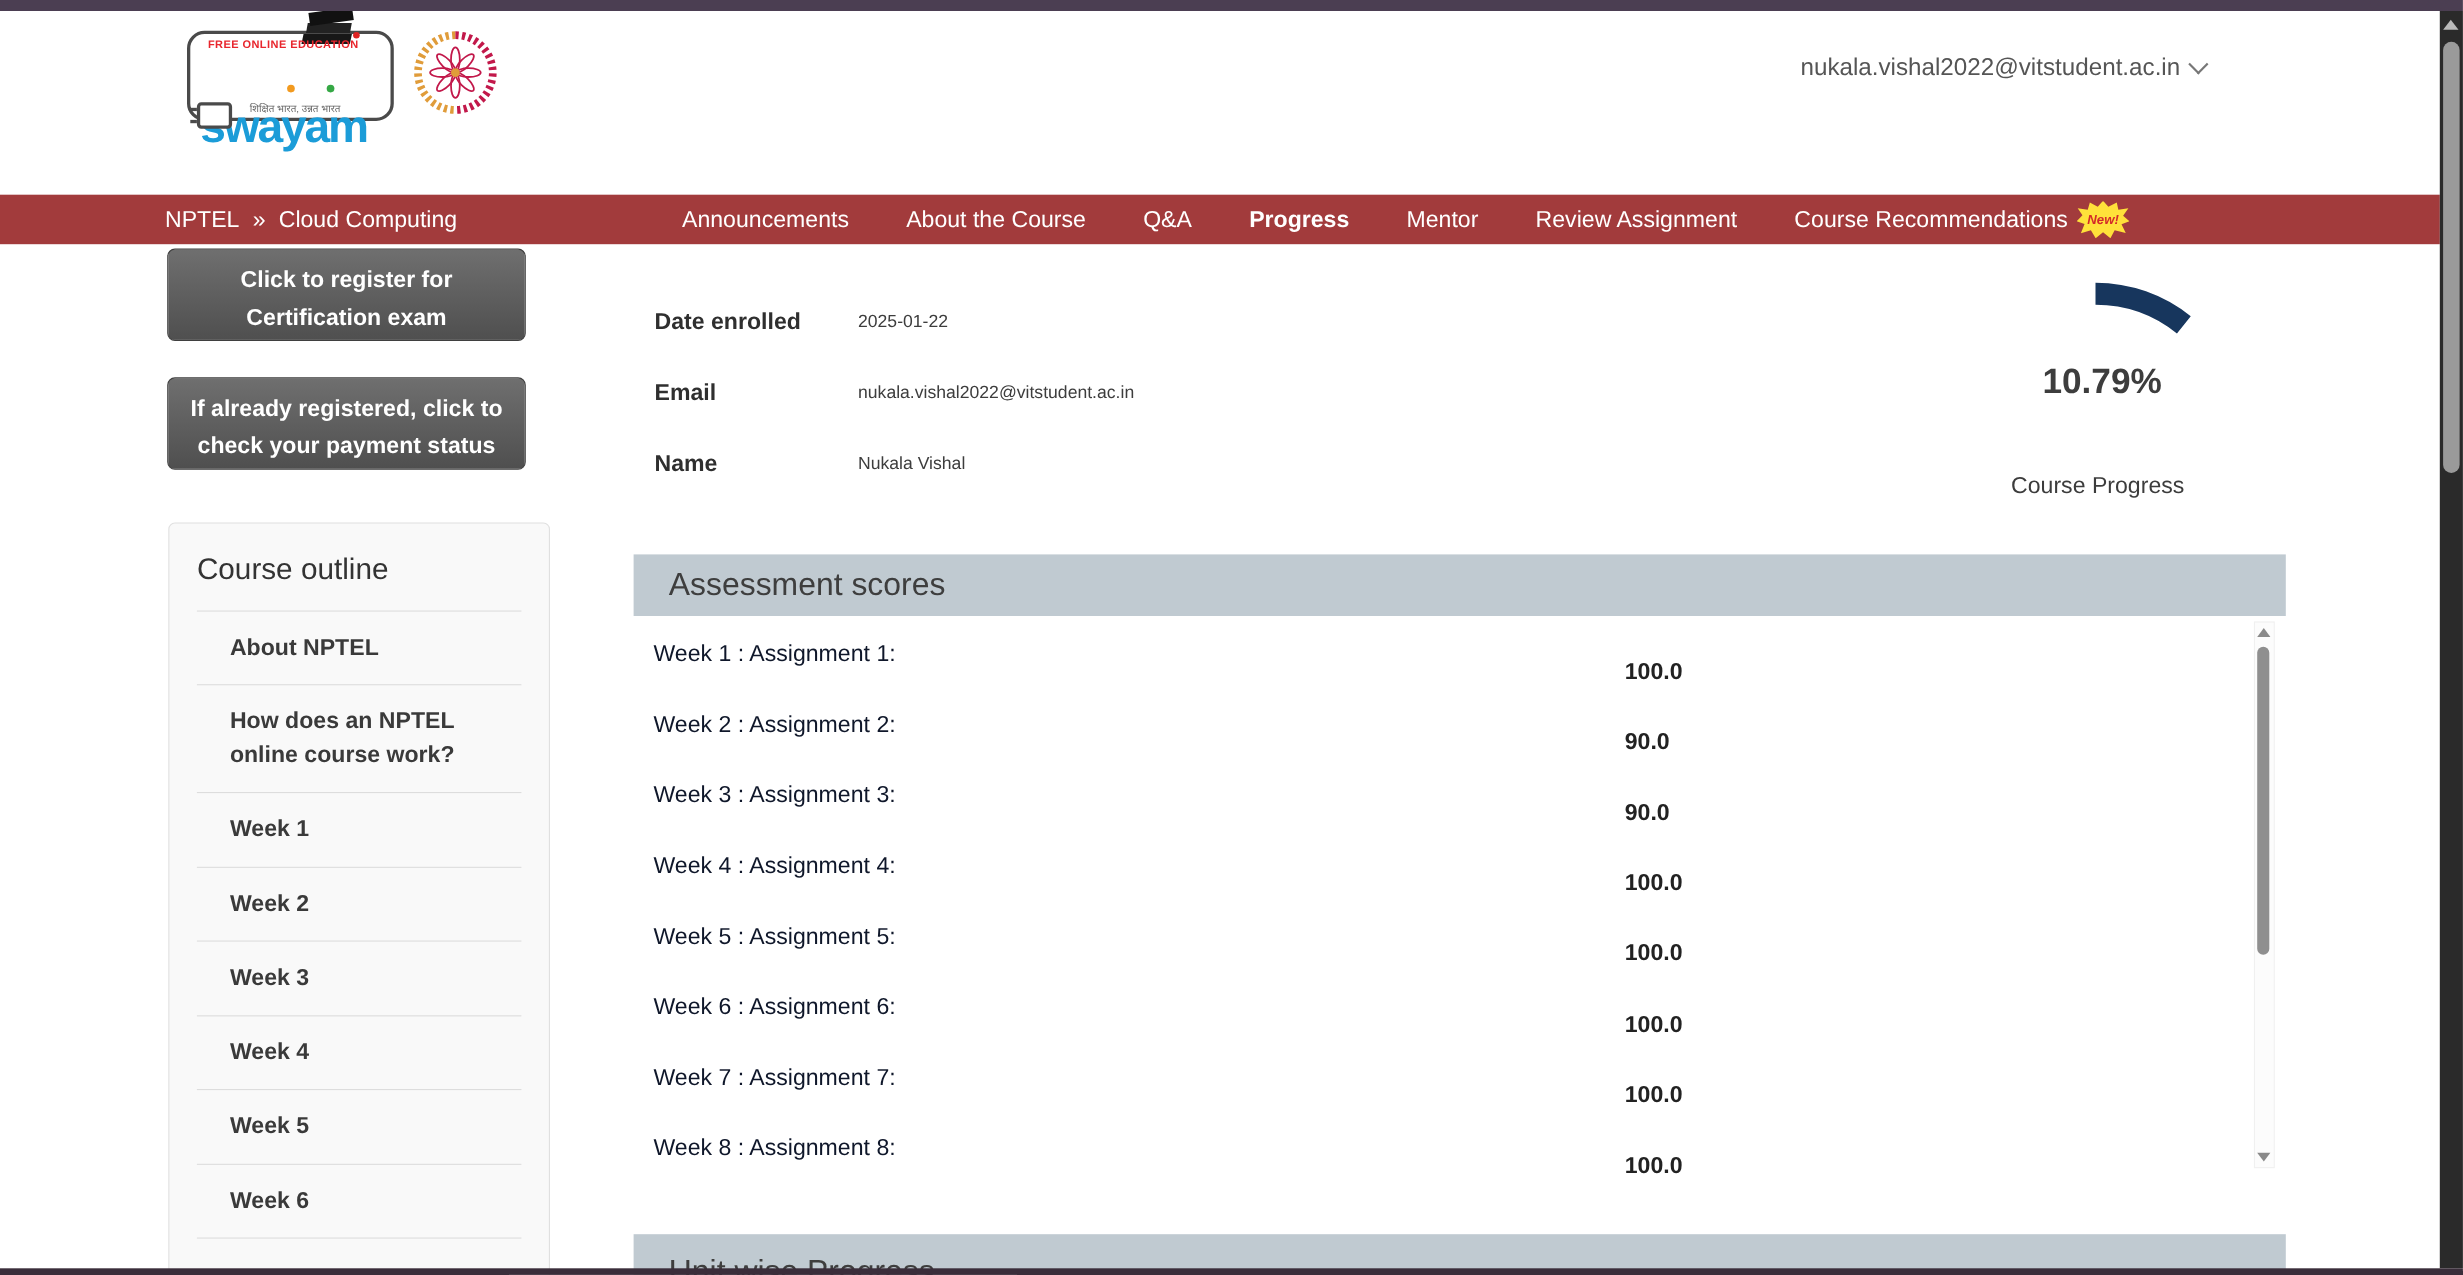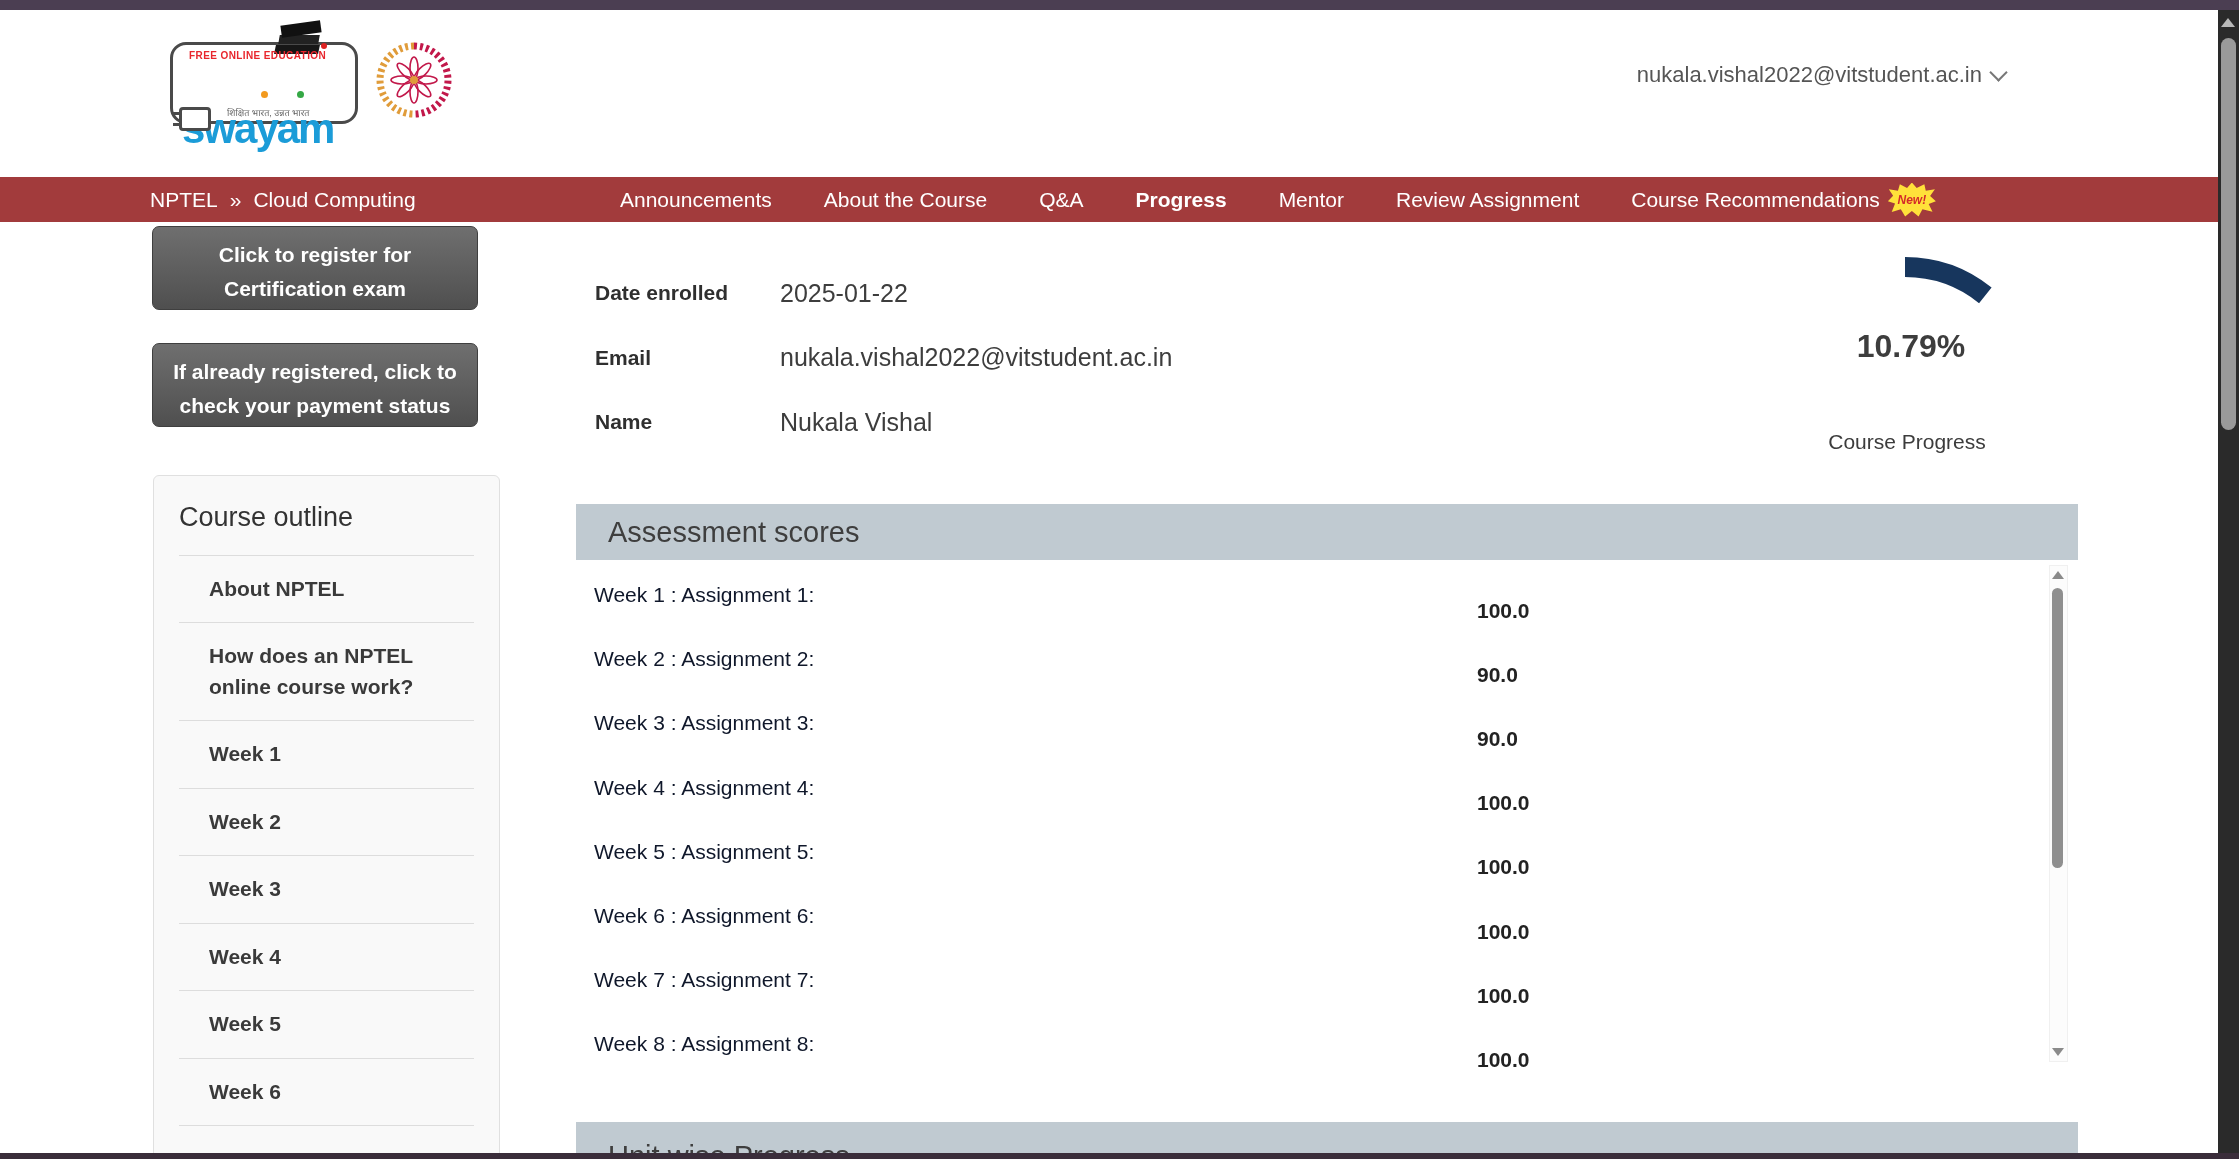--- a/index.html
+++ b/index.html
@@ -13,21 +13,21 @@
 
   
   .topbar{position:absolute;left:0;top:0;width:2239px;height:10px;background:var(--topbar);z-index:40;}
   .bottombar{position:absolute;left:0;top:1153px;width:2239px;height:6px;background:var(--bottombar);z-index:40;}
   .browser-scrollbar{position:absolute;right:0;top:10px;width:21px;height:1143px;background:#2a2a2a;z-index:35;}
   .browser-scrollbar .up-arrow{position:absolute;left:3px;top:8px;width:0;height:0;
     border-left:7px solid transparent;border-right:7px solid transparent;border-bottom:9px solid #b9b9b9;}
   .browser-scrollbar .thumb{position:absolute;left:3px;top:28px;width:15px;height:392px;background:#9a9a9a;border-radius:8px;}
 
   
-  .header{position:absolute;left:0;top:24px;width:2218px;height:123px;background:#ffffff;}
+  .header{position:absolute;left:0;top:10px;width:2218px;height:123px;background:#ffffff;}
   .swayam-box{position:absolute;left:170px;top:18px;width:182px;height:76px;border:3px solid #4a4a4a;border-radius:16px;background:#fff;}
   .swayam-free{position:absolute;left:16px;top:5px;font-size:10px;font-weight:bold;color:#e8262d;letter-spacing:.4px;white-space:nowrap;}
   .swayam-word{position:absolute;left:9px;top:12px;font-size:42px;font-weight:bold;color:var(--brand_blue);letter-spacing:-2px;margin-top:48px;}
   .swayam-dot-o{position:absolute;left:88px;top:46px;width:7px;height:7px;border-radius:50%;background:#f29a1f;}
   .swayam-dot-g{position:absolute;left:124px;top:46px;width:7px;height:7px;border-radius:50%;background:#35a845;}
   .swayam-hindi{position:absolute;left:54px;bottom:2px;font-size:9px;color:#666;white-space:nowrap;}
   .swayam-cap{position:absolute;right:26px;top:-18px;width:62px;height:40px;}
   .swayam-cap .book1{position:absolute;left:8px;top:18px;width:44px;height:9px;background:#171717;transform:skewX(-12deg);}
   .swayam-cap .book2{position:absolute;left:12px;top:8px;width:40px;height:9px;background:#222;transform:skewX(-10deg);}
   .swayam-cap .board{position:absolute;left:14px;top:-4px;width:40px;height:12px;background:#111;transform:rotate(-8deg);}
@@ -64,21 +64,21 @@
   .outline-panel{position:absolute;left:153px;top:475px;width:347px;height:700px;background:#f9f9f9;
     border:1px solid #e0e0e0;border-radius:6px;box-sizing:border-box;}
   .outline-title{margin:0 25px;padding:26px 0 22px 0;font-size:27px;color:#333;border-bottom:1px solid #ddd;}
   .outline-item{margin:0 25px;padding:18px 0 18px 30px;font-size:21px;font-weight:bold;color:#3a3a3a;
     border-bottom:1px solid #ddd;cursor:pointer;line-height:1.45;}
 
   
   .profile{position:absolute;left:595px;top:261px;width:860px;}
   .profile-row{height:64.5px;display:flex;align-items:center;}
   .profile-label{width:185px;font-weight:bold;font-size:21px;color:#2f2f2f;}
-  .profile-value{font-size:25px;color:#3d3d3d;}
+  .profile-value{font-size:16px;color:#3d3d3d;}
 
   .progress-arc-svg{position:absolute;left:1765px;top:255px;width:280px;height:280px;}
   .progress-percent{position:absolute;left:1811px;top:328px;width:200px;text-align:center;
     font-size:32px;font-weight:bold;color:#3d3d3d;}
   .progress-label{position:absolute;left:1807px;top:430px;width:200px;text-align:center;font-size:21px;color:#3c3c3c;}
 
   .section-header{position:absolute;left:576px;width:1502px;height:56px;background:var(--section_header_bg);}
   .section-header .section-title{padding:12px 0 0 32px;font-size:29px;color:#3e3e3e;}
   .assess-header{top:504px;}
   .unit-header{top:1122px;height:37px;}

